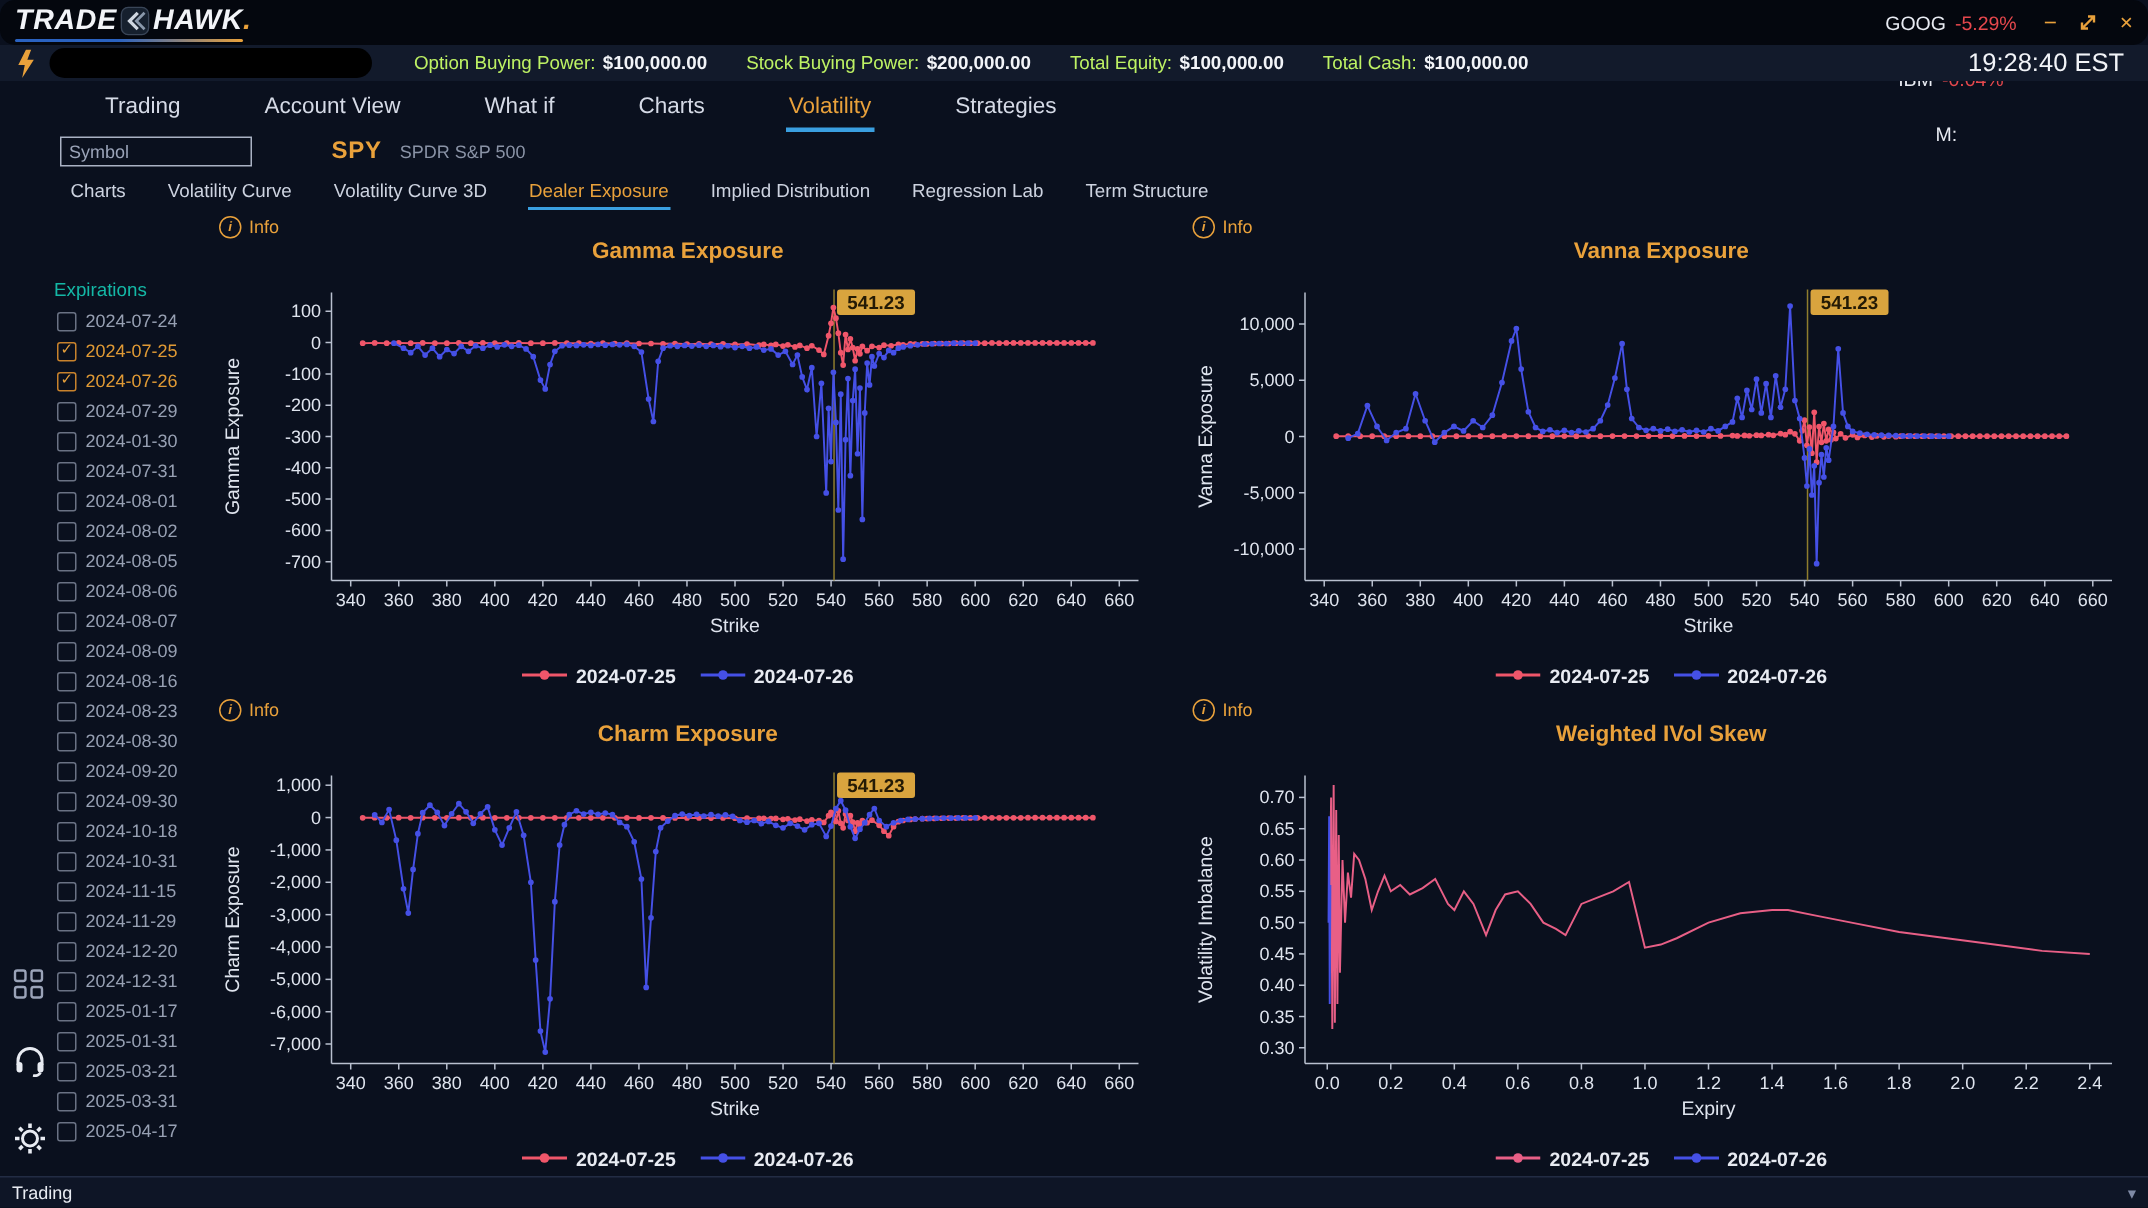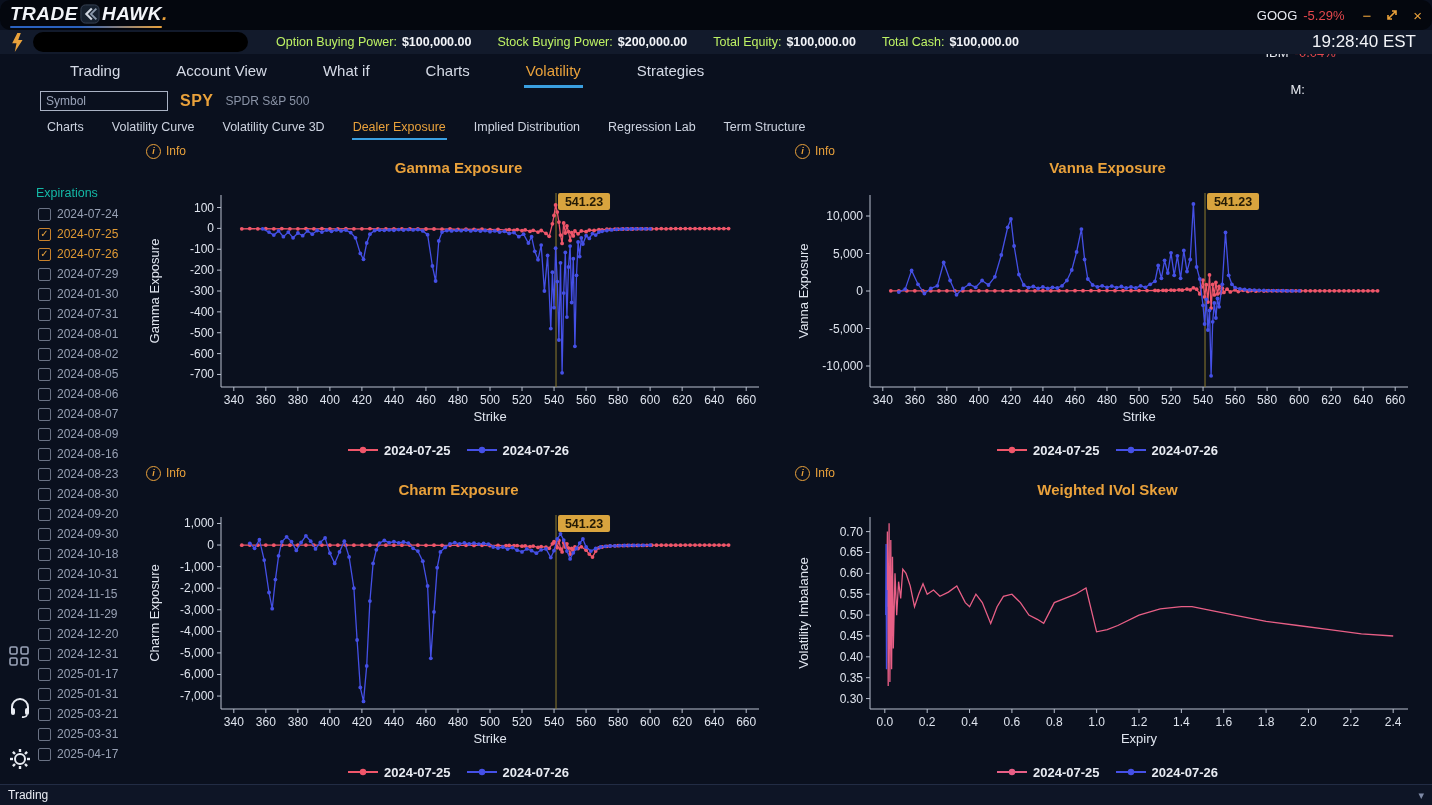--- a/index.html
+++ b/index.html
@@ -34,21 +34,21 @@
   
   .mainnav{height:34px;display:flex;align-items:flex-end;gap:52px;padding:0 0 0 68px;flex:0 0 auto;}
   .mainnav .tab{font-size:15px;color:#d5dae6;padding:6px 2px;cursor:pointer;border-bottom:3px solid transparent;}
   .mainnav .tab.active{color:#e9a13b;border-bottom-color:#3a9fe0;}
 
   
   .symbolrow{height:26px;display:flex;align-items:center;padding-left:40px;gap:12px;flex:0 0 auto;}
   .symbolrow input{width:116px;height:18px;background:transparent;border:1px solid #aab2c4;
      color:#cfd6e4;font-size:12px;padding:0 5px;outline:none;font-family:"Liberation Sans",sans-serif;}
   .symbolrow input::placeholder{color:#9aa3b8;}
-  .symbolrow .sym{color:#e9a13b;font-weight:bold;font-size:16px;letter-spacing:.5px;}
+  .symbolrow .sym{color:#e9a13b;font-weight:bold;font-size:16px;letter-spacing:.5px;margin-left:41px;}
   .symbolrow .symname{color:#8a93a6;font-size:12px;}
 
   
   .subnav{height:26px;display:flex;align-items:flex-end;gap:26px;padding-left:46px;flex:0 0 auto;}
   .subnav .tab{font-size:12.5px;color:#cdd3e0;padding:4px 1px;cursor:pointer;border-bottom:2px solid transparent;}
   .subnav .tab.active{color:#e9a13b;border-bottom-color:#3a9fe0;}
 
   
   .content{flex:1;display:flex;min-height:0;}
   .sidebar{width:134px;flex:0 0 auto;position:relative;padding-top:46px;}

